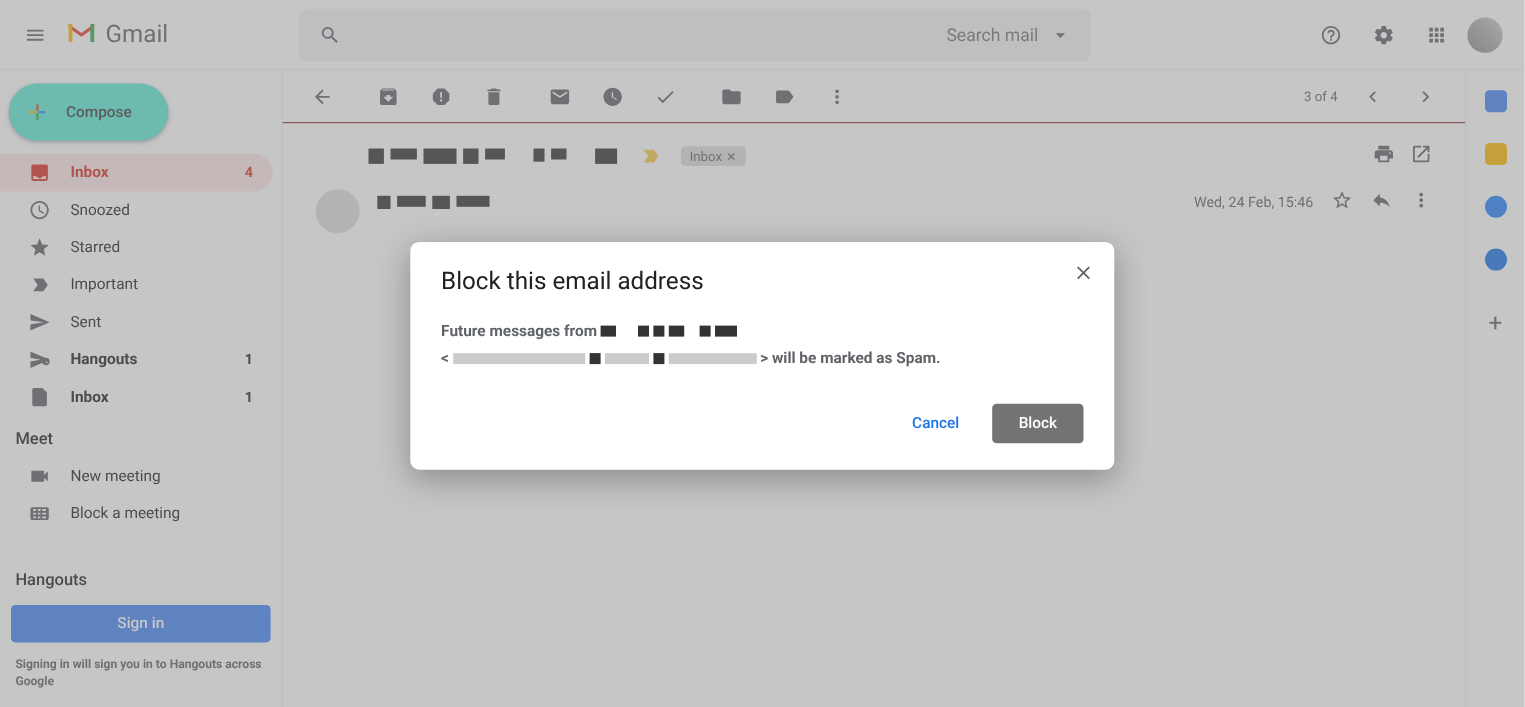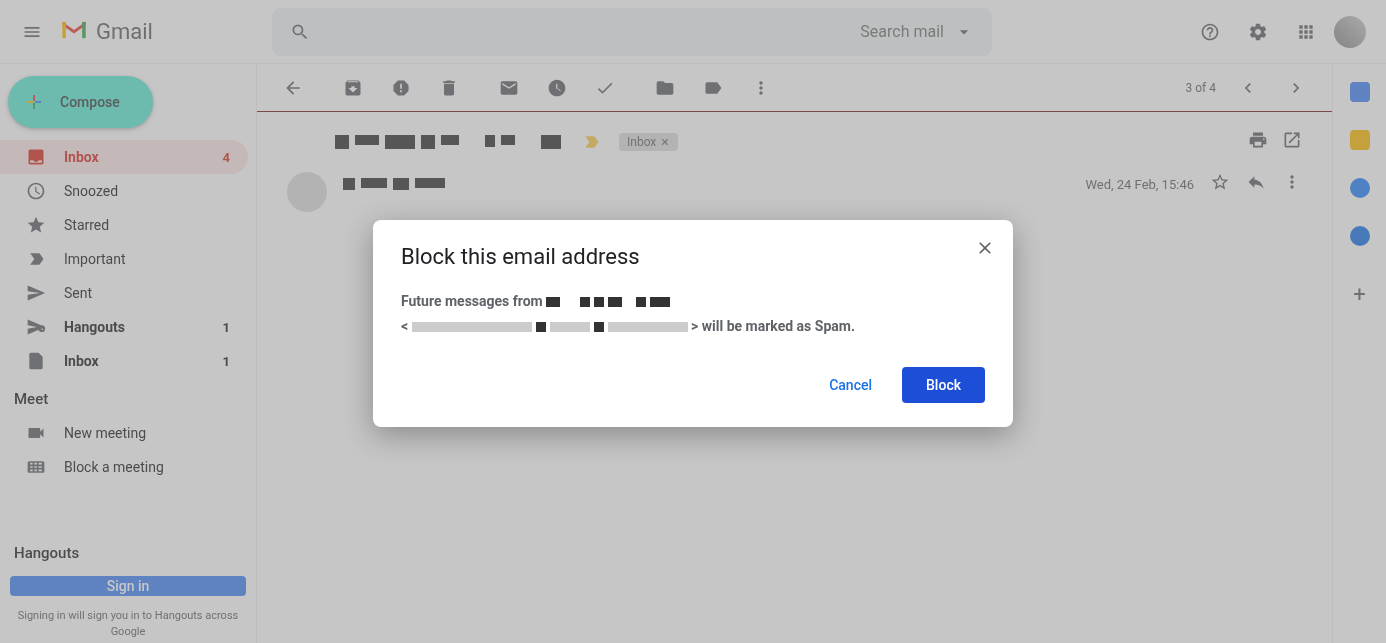--- a/index.html
+++ b/index.html
@@ -28,22 +28,22 @@
 .compose-plus { width: 24px; height: 24px; margin-right: 14px; }
 .compose-btn span { font-size: 14px; color: #3c4043; font-weight: 500; }
 .nav-item { height: 34px; display: flex; align-items: center; padding-left: 26px; border-radius: 0 18px 18px 0; margin-right: 8px; cursor: pointer; color: #202124; font-size: 14px; }
 .nav-item.active { background: #fce8e6; font-weight: 700; color: #d93025; }
 .nav-item.active .nicon { color: #d93025; }
 .nav-item.bold { font-weight: 700; }
 .nav-item .nicon { width: 20px; height: 20px; margin-right: 18px; color: #5f6368; display:flex; align-items:center; justify-content:center;}
 .nav-item .count { margin-left: auto; margin-right: 18px; font-size: 13px; }
 .section-head { font-size: 15px; color: #202124; padding: 12px 0 8px 14px; font-weight: 500; }
 .hangouts-sec { margin-top: auto; }
-.signin-btn { margin: 6px 10px; height: 20px; background: #4285f4; color: #fff; display: flex; align-items: center; justify-content: center; font-size: 14px; font-weight: 500; border-radius: 4px; cursor: pointer; }
-.signin-note { font-size: 11px; color: #5f6368; text-align: center; padding: 6px 14px 4px; line-height: 1.4; }
+.signin-btn { margin: 6px 10px; height: 34px; background: #4285f4; color: #fff; display: flex; align-items: center; justify-content: center; font-size: 14px; font-weight: 500; border-radius: 4px; cursor: pointer; }
+.signin-note { font-size: 11px; color: #5f6368; text-align: left; padding: 6px 14px 16px; line-height: 1.4; font-weight: bold; }
 
 
 .main { flex: 1; background: #fff; display: flex; flex-direction: column; border-left: 1px solid #eee;}
 .toolbar { height: 48px; display: flex; align-items: center; padding: 0 16px; border-bottom: 1px solid #7f1d1d; }
 .tbtn { width: 40px; height: 40px; display: flex; align-items: center; justify-content: center; color: #5f6368; cursor: pointer; border-radius: 50%; }
 .tbtn + .tbtn { margin-left: 8px; }
 .tsep { width: 20px; }
 .pager { margin-left: auto; display: flex; align-items: center; color: #5f6368; font-size: 12px; }
 .pager span { margin-right: 12px; }
 
@@ -80,21 +80,21 @@
 
 
 .overlay { position: absolute; inset: 0; background: rgba(128,128,128,0.45); display: flex; align-items: flex-start; justify-content: center; padding-top: 220px; z-index: 100; }
 .dialog { width: 640px; background: #fff; border-radius: 8px; box-shadow: 0 8px 30px rgba(0,0,0,0.3); padding: 24px 28px; position: relative; }
 .dialog h2 { font-size: 22px; font-weight: 400; color: #202124; margin-bottom: 20px; }
 .dialog .close { position: absolute; top: 18px; right: 18px; cursor: pointer; color: #5f6368; }
 .dialog-body { font-size: 14px; color: #5f6368; line-height: 1.8; font-weight: bold; }
 .dialog-body .inline-redact { display: inline-flex; gap: 4px; vertical-align: middle; }
 .dialog-actions { display: flex; justify-content: flex-end; gap: 8px; margin-top: 28px; }
 .btn-flat { padding: 10px 22px; font-size: 14px; font-weight: 500; color: #1a73e8; border-radius: 4px; cursor: pointer; }
-.btn-primary { padding: 10px 24px; font-size: 14px; font-weight: 500; color: #fff; background: #1d4ed8; border-radius: 4px; cursor: pointer; }
+.btn-primary { padding: 10px 24px; font-size: 14px; font-weight: 500; color: #fff; background: #737373; border-radius: 4px; cursor: pointer; }
 
 svg { width: 20px; height: 20px; }
 </style>
 </head>
 <body>
 
 <div class="header">
   <div class="menu-btn">
     <svg viewBox="0 0 24 24" fill="#5f6368">
         <path d="M3 18h18v-2H3v2zm0-5h18v-2H3v2zm0-7v2h18V6H3z"></path>

